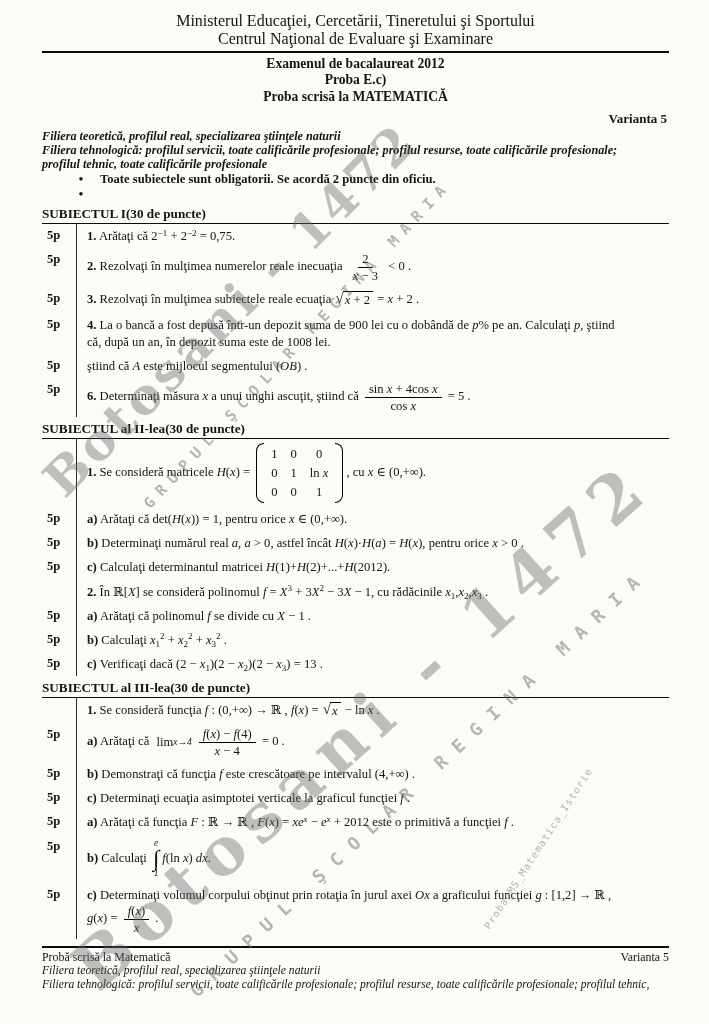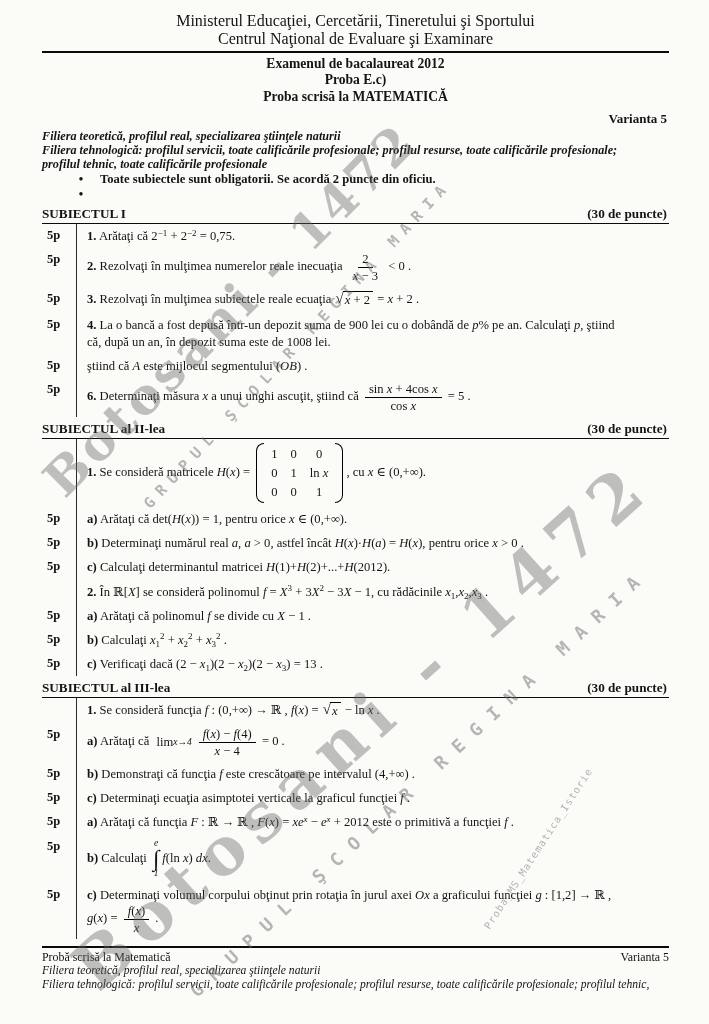--- a/index.html
+++ b/index.html
@@ -8,21 +8,21 @@
         font-size:12.6px;line-height:1.28;}
   .content{position:absolute;left:42px;right:40px;top:12px;z-index:1;}
   .center{text-align:center;}
   .mline{font-size:16px;line-height:1.12;text-align:center;}
   .toprule{border-top:2.6px solid #0a0a0a;margin:3px 0 3px;}
   .tbold{font-weight:bold;font-size:13.6px;line-height:1.22;}
   .variant{text-align:right;font-weight:bold;font-size:13px;margin:5px 2px 3px 0;}
   .fil{font-weight:bold;font-style:italic;font-size:12.2px;line-height:1.13;}
   .bullet{display:flex;font-weight:bold;font-size:12.6px;line-height:1.22;margin-left:20px;}
   .bdot{width:38px;text-align:center;flex:0 0 38px;}
-  .sec-head{display:flex;justify-content:space-between;font-weight:bold;font-size:13.2px;
+  .sec-head{display:flex;font-weight:bold;font-size:13.2px;
             border-bottom:1.6px solid #0b0b0b;margin-top:3px;padding:1px 2px 0 0;}
   .probs{width:100%;}
   .prow{display:flex;align-items:flex-start;}
   .pts{flex:0 0 29px;font-weight:bold;padding:3px 0 0 5px;}
   .pbody{flex:1;border-left:1.3px solid #2a2a2a;padding:3px 0 3px 10px;min-height:14px;}
   .pline{margin:1px 0;}
   .it{font-style:italic;}
   .bold{font-weight:bold;}
   .msup{font-size:9px;position:relative;top:-4.5px;}
   .msub{font-size:9px;position:relative;top:3px;}

